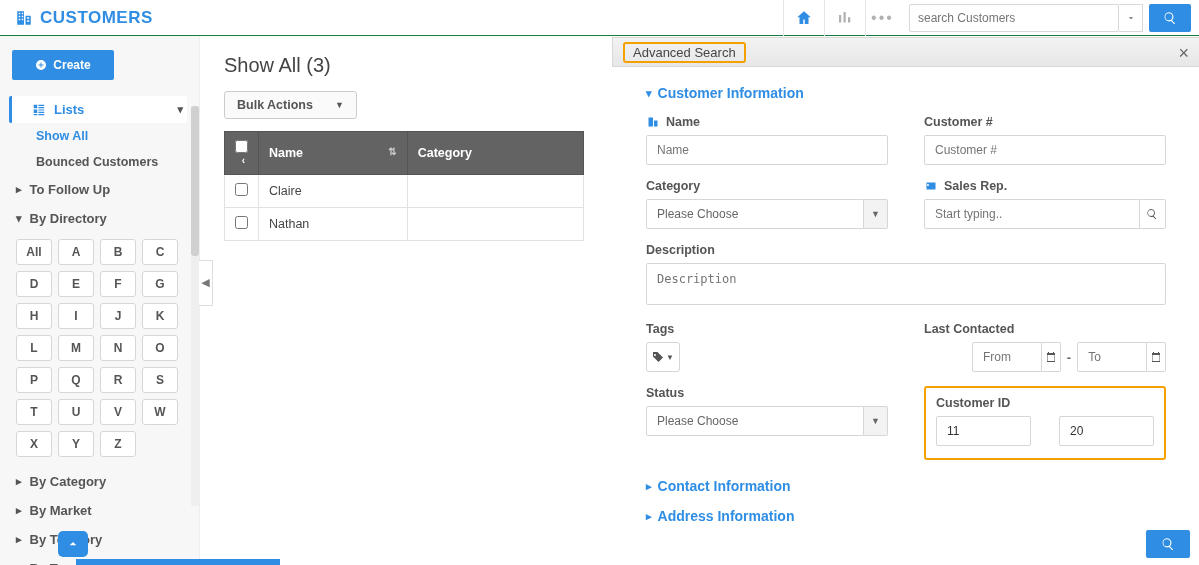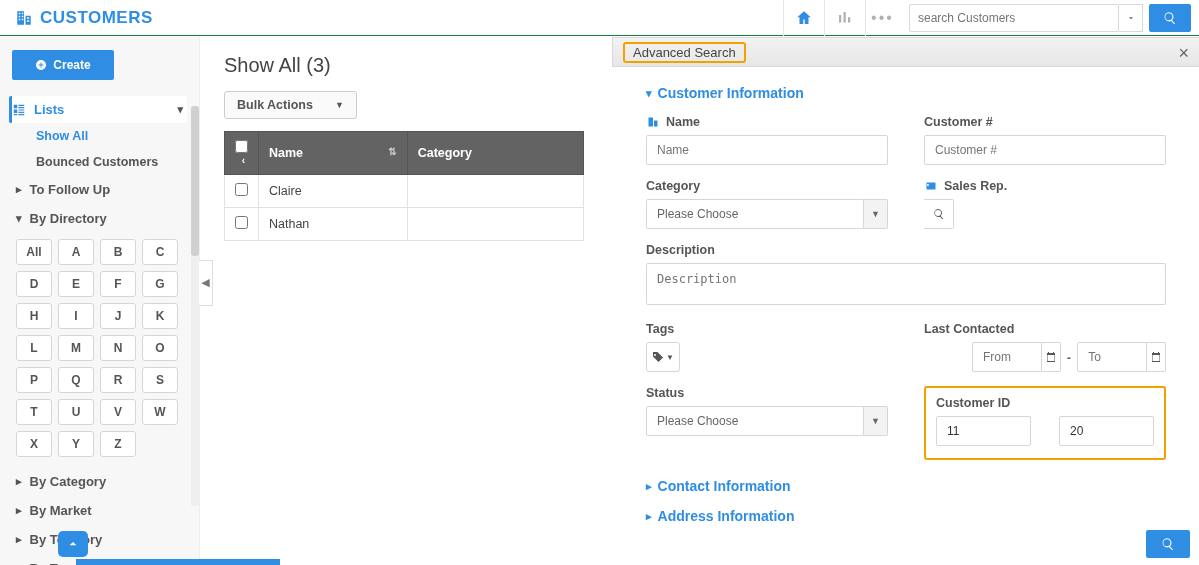--- a/index.html
+++ b/index.html
@@ -138,21 +138,21 @@
     padding: 6px 4px;
     font-weight: 600;
     color: #555;
     cursor: pointer;
   }
   .side-section.lists {
     border-left: 3px solid #2f8de4;
     background: #fff;
     border-radius: 2px;
     margin-left: -3px;
-    padding-left: 0;
+    padding-left: 20px;
     color: #2f8de4;
   }
   .side-section.lists .label { color: #2f8de4; }
   .side-section .chev { margin-left: auto; color: #555; font-size: 11px; }
   .side-sub {
     padding: 6px 4px 6px 24px;
     font-size: 12.5px;
     font-weight: 600;
     color: #555;
     cursor: pointer;
@@ -667,20 +667,21 @@
         </div>
       </div>
       <div class="col">
         <div class="flabel">
           <svg viewBox="0 0 24 24">
               <path d="M3 5h18v14H3V5zm3 3a2 2 0 100 4 2 2 0 000-4zm6 0h6v2h-6V8zm0 4h6v2h-6v-2z"></path>
             </svg>
           <span>Sales Rep.</span>
         </div>
         <div class="input-with-btn">
+          <input class="tinput" type="text" placeholder="Start typing.." style="">
           <div class="btn">
             <svg width="12" height="12" viewBox="0 0 24 24" fill="currentColor">
                 <path d="M10 2a8 8 0 015.3 13.9l5.4 5.4-1.4 1.4-5.4-5.4A8 8 0 1110 2zm0 2a6 6 0 100 12 6 6 0 000-12z"></path>
               </svg>
           </div>
         </div>
       </div>
     </div>
 
     <div class="row">

